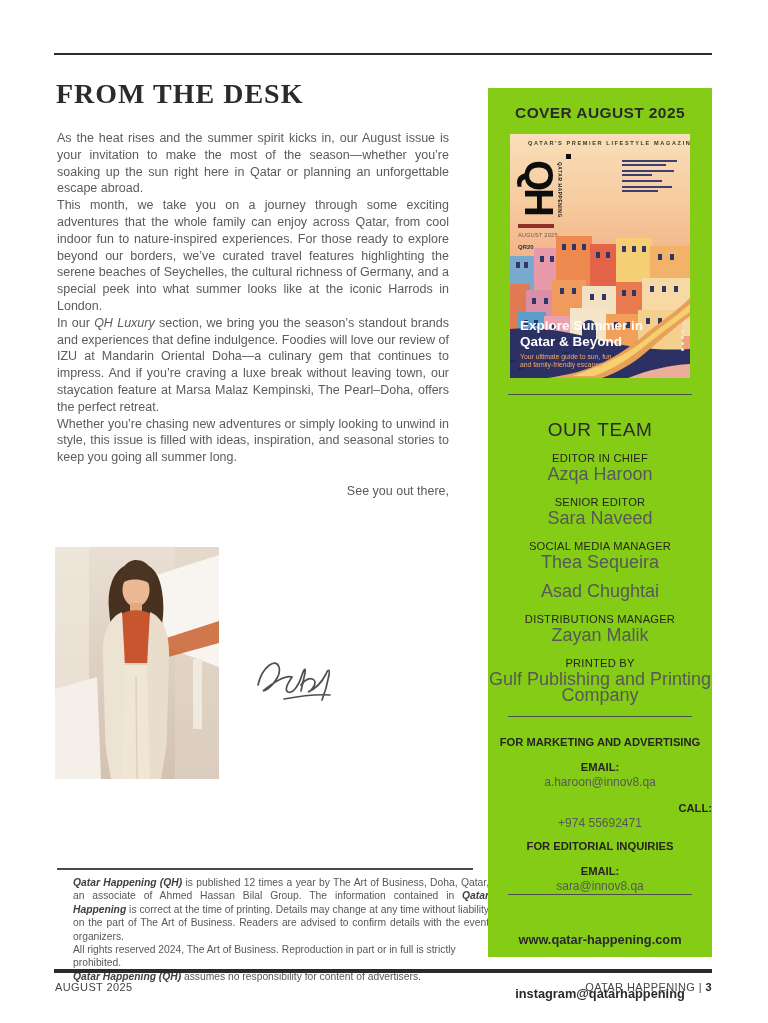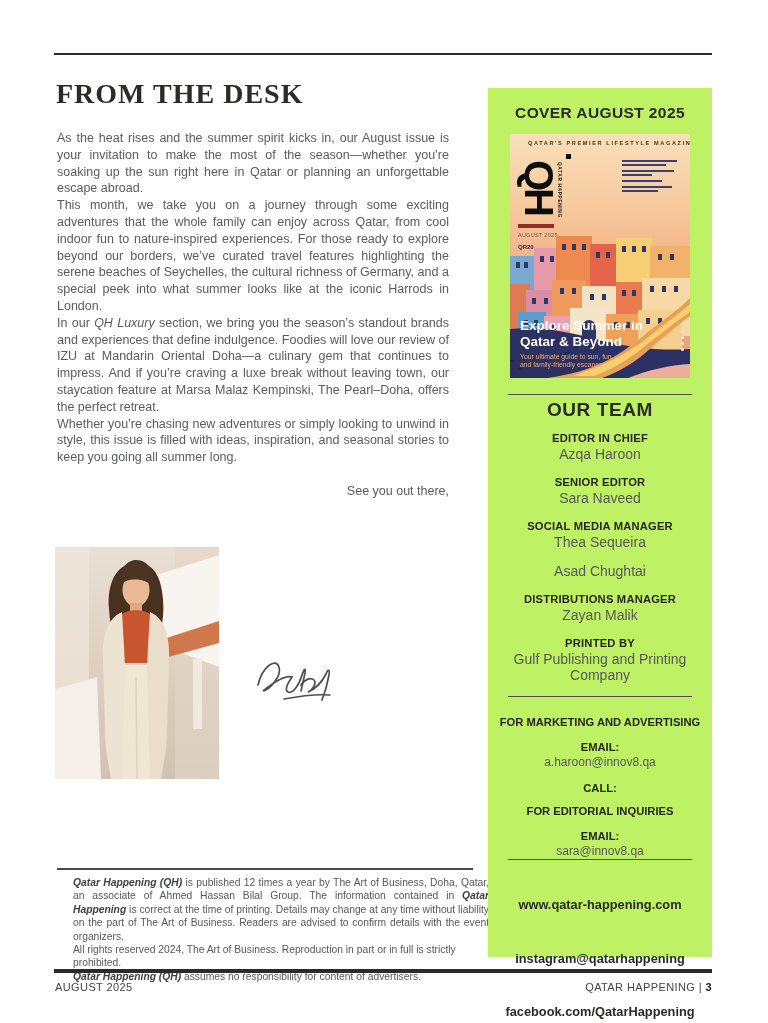--- a/index.html
+++ b/index.html
@@ -34,34 +34,34 @@
     font-size:10.3px; line-height:13.4px; color:#57585a; }
   .imprint .just { text-align:justify; }
   .bi { font-weight:bold; font-style:italic; color:#3f4043; }
 
   .footer-left { position:absolute; left:55px; top:981px; font-size:11px; letter-spacing:.4px; color:#454545; }
   .footer-right { position:absolute; right:56px; top:981px; font-size:11px; letter-spacing:.4px; color:#454545; }
   .footer-right b { color:#222; }
 
   
   .sidebar { position:absolute; left:488px; top:88px; width:224px; height:869px;
-    background:#bef264; padding-top:16px; text-align:center; }
+    background:#84cc16; padding-top:16px; text-align:center; }
   .cover-heading { font-size:15.5px; font-weight:bold; letter-spacing:.4px; color:#2b2a28; margin-bottom:12px; }
   .sb-hr { height:0; border-top:1.6px solid #4d4d4d; margin:0 20px; }
   .hr1 { margin-top:16px; }
   .hr2 { margin-top:10px; }
-  .team-heading { font-size:19px; font-weight:bold; letter-spacing:.6px; color:#2b2a28; margin-top:4px; }
+  .team-heading { font-size:19px; font-weight:normal; letter-spacing:.6px; color:#2b2a28; margin-top:24px; }
   .team { margin-top:10px; }
   .team-entry { margin-bottom:13px; }
-  .role { font-size:11.2px; font-weight:bold; letter-spacing:.2px; color:#27251f; line-height:15px;text-align:center; }
-  .name { font-size:14px; color:#57585a; line-height:16px; }
+  .role { font-size:11.2px; font-weight:normal; letter-spacing:.2px; color:#27251f; line-height:15px;text-align:center; }
+  .name { font-size:18px; color:#57585a; line-height:16px; }
   .contact { margin-top:18px; }
   .c-head { font-size:11.2px; font-weight:bold; color:#27251f; line-height:15px; }
   .c-label { font-size:11.2px; font-weight:bold; color:#27251f; line-height:15px; margin-top:10px; }
-  .c-label2 { margin-top:11px; }
+  .c-label2 { margin-top:11px;text-align:right; }
   .c-value { font-size:12px; color:#57585a; line-height:15px; }
   .c-head2 { margin-top:8px; }
   .links { margin-top:16px; }
   .link-line { font-size:12.8px; font-weight:bold; color:#2b2a28; line-height:17.5px;margin-top:36px; }
 
   
   .cover { position:relative; width:180px; height:244px; margin:0 auto; overflow:hidden;
     background:linear-gradient(180deg,#f9dfba 0%, #f6c99d 30%, #f2a87f 62%, #efa078 100%); }
   .cv-tagline { position:absolute; top:6px; left:0; width:180px; text-align:center; white-space:nowrap;
     font-size:7px; font-weight:bold; letter-spacing:2px; color:#44332c;
@@ -319,20 +319,21 @@
       </div>
     </div>
 
     <div class="sb-hr hr2"></div>
 
     <div class="contact">
       <div class="c-head">FOR MARKETING AND ADVERTISING</div>
       <div class="c-label">EMAIL:</div>
       <div class="c-value">a.haroon@innov8.qa</div>
       <div class="c-label c-label2">CALL:</div>
+      <div class="c-value">+974 55692471</div>
       <div class="c-head c-head2">FOR EDITORIAL INQUIRIES</div>
       <div class="c-label">EMAIL:</div>
       <div class="c-value">sara@innov8.qa</div>
     </div>
 
     <div class="sb-hr"></div>
 
     <div class="links">
       <div class="link-line">www.qatar-happening.com</div>
       <div class="link-line">instagram@qatarhappening</div>

